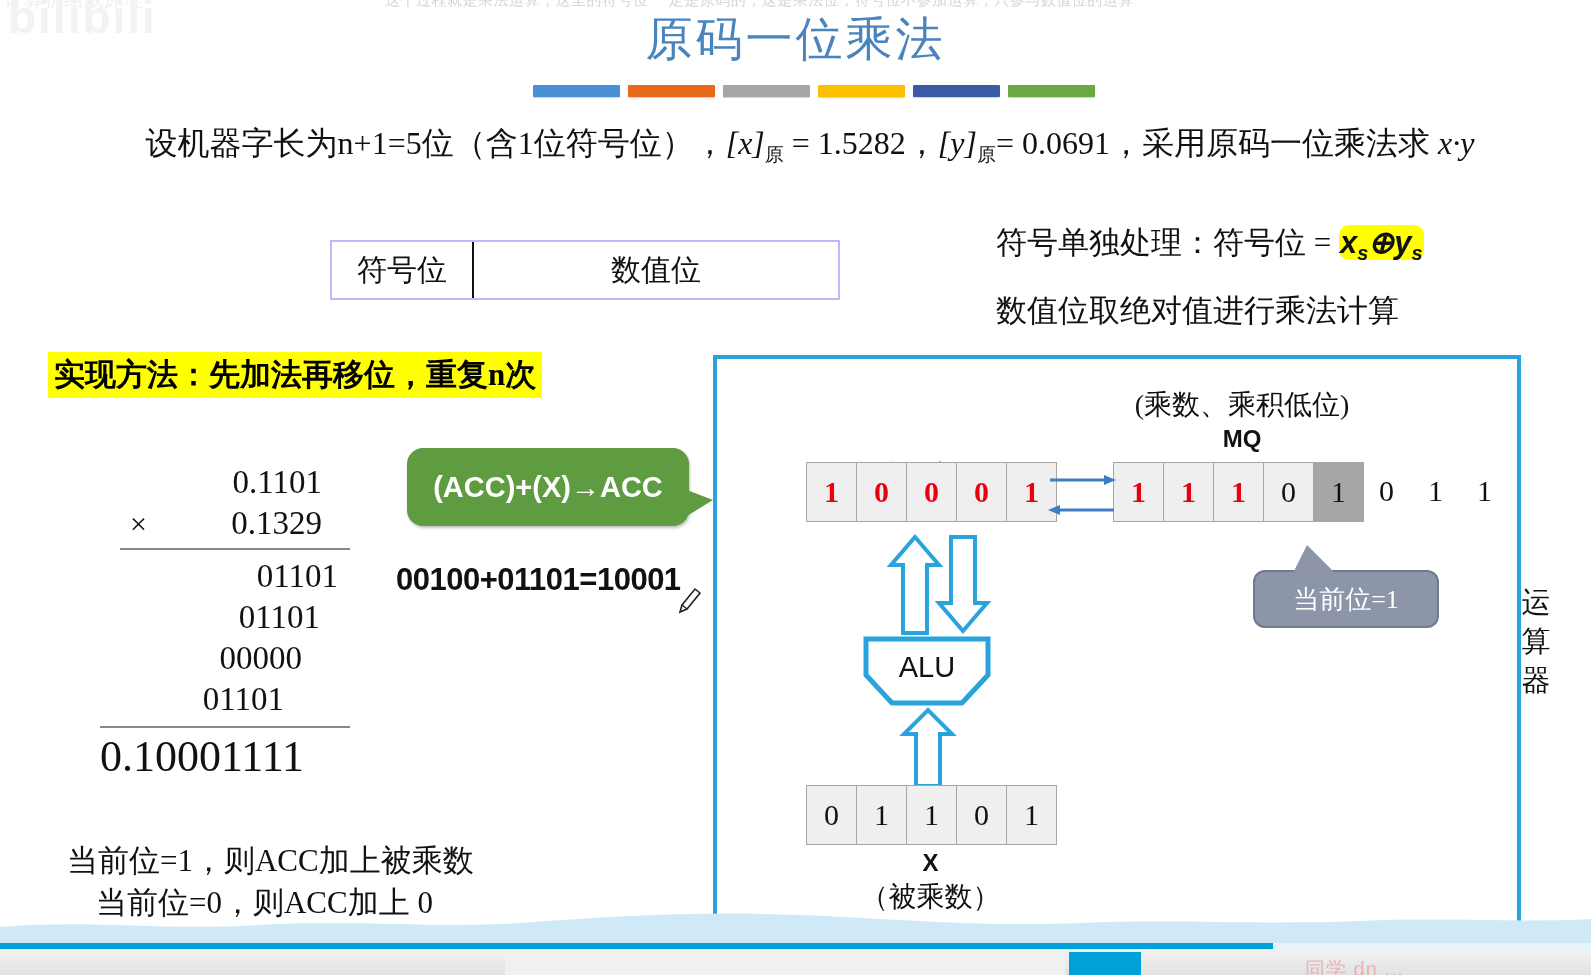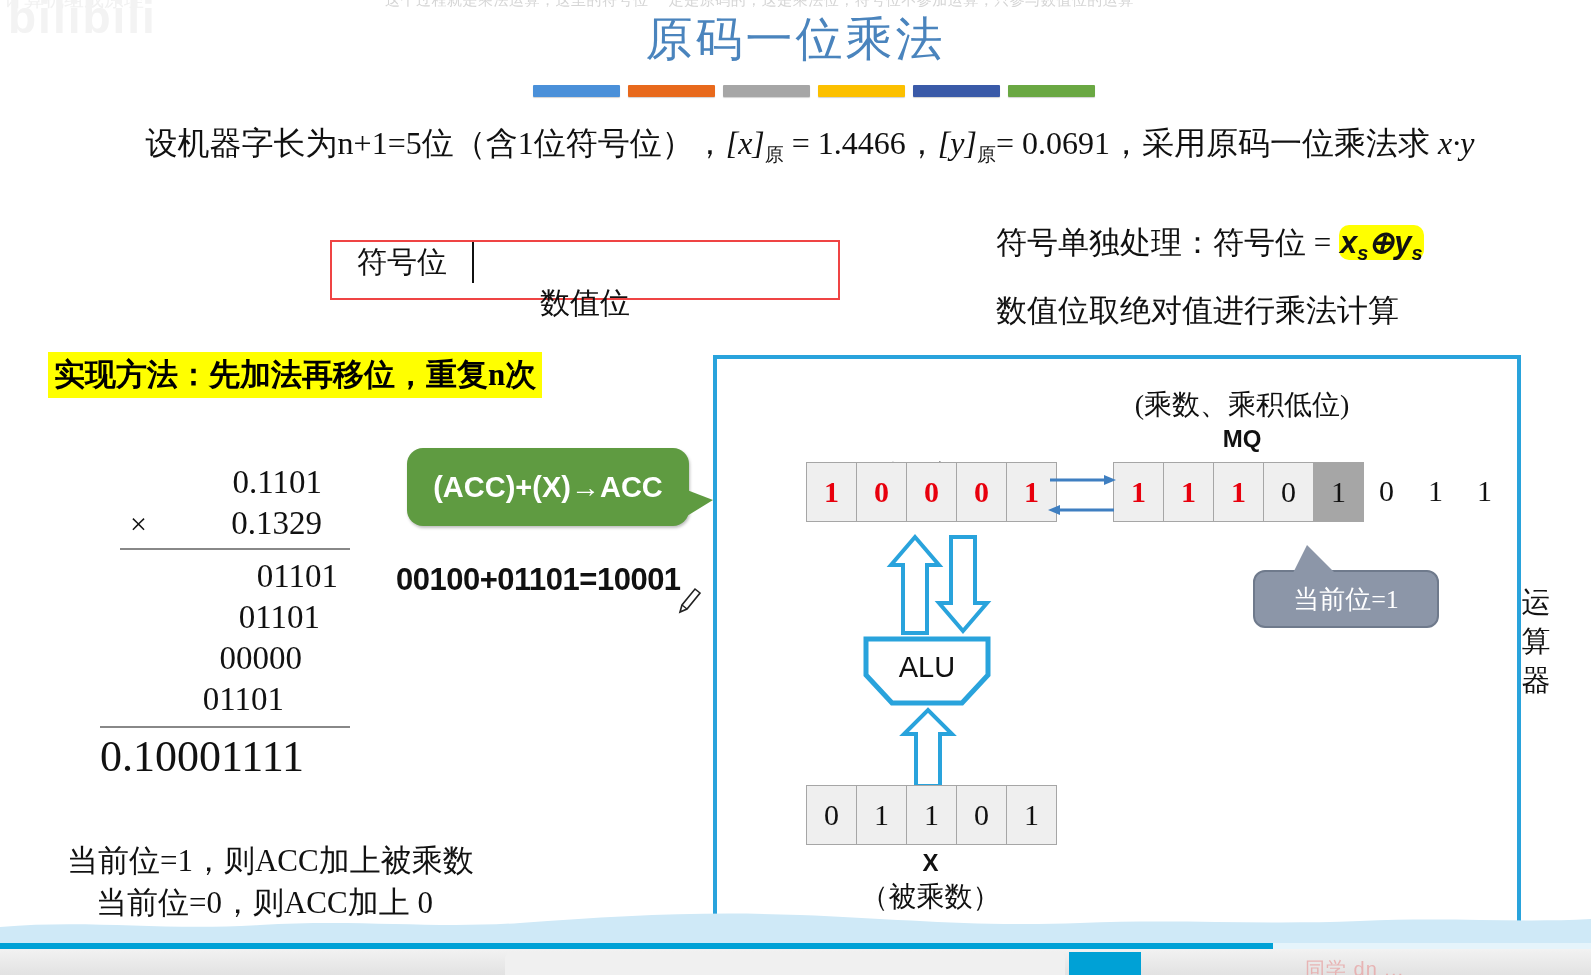--- a/index.html
+++ b/index.html
@@ -30,21 +30,21 @@
   .bars i{flex:1;height:12px;border-radius:1px;display:block;box-shadow:0 1px 1px rgba(0,0,0,.18);}
 
   
   .stmt{position:absolute;left:60px;top:122px;width:1500px;text-align:center;
     font-size:32px;color:#111;font-family:"Liberation Serif","DejaVu Serif",serif;white-space:nowrap;}
   .stmt .it{font-style:italic;}
   .sub{font-size:19px;vertical-align:sub;}
 
   
   .sgtable{position:absolute;left:330px;top:240px;width:506px;height:56px;
-    border:2px solid #ef4444;display:flex;background:#fff;flex-direction:column;}
+    border:2px solid #c4b5fd;display:flex;background:#fff;}
   .sgtable div{display:flex;align-items:center;justify-content:center;
     font-size:30px;font-family:"Liberation Serif","DejaVu Serif",serif;color:#111;}
   .sgcell1{width:140px;border-right:2px solid #111;}
   .sgcell2{flex:1;}
 
   
   .note1{position:absolute;left:996px;top:222px;font-size:31px;color:#111;
     font-family:"Liberation Serif","DejaVu Serif",serif;white-space:nowrap;}
   .hl-yellow{background:#ffff00;font-weight:bold;font-style:italic;
     font-family:"Liberation Sans",sans-serif;padding:0 1px;border-radius:10px;}
@@ -148,21 +148,21 @@
   <div class="bars">
     <i style="background: rgb(74, 144, 217);"></i>
     <i style="background: rgb(232, 105, 28);"></i>
     <i style="background: rgb(166, 166, 166);"></i>
     <i style="background: rgb(252, 192, 0);"></i>
     <i style="background: rgb(58, 90, 168);"></i>
     <i style="background: rgb(106, 168, 67);"></i>
   </div>
 
   <div class="stmt">
-    <span>设机器字长为n+1=5位（含1位符号位），</span><span class="it">[x]</span><span class="sub">原</span><span> = 1.4466，</span><span class="it">[y]</span><span class="sub">原</span><span>= 0.0691，</span><span>采用原码一位乘法求 </span><span class="it">x·y</span>
+    <span>设机器字长为n+1=5位（含1位符号位），</span><span class="it">[x]</span><span class="sub">原</span><span> = 1.5282，</span><span class="it">[y]</span><span class="sub">原</span><span>= 0.0691，</span><span>采用原码一位乘法求 </span><span class="it">x·y</span>
   </div>
 
   <div class="sgtable">
     <div class="sgcell1">符号位</div>
     <div class="sgcell2">数值位</div>
   </div>
 
   <div class="note1">
     <span>符号单独处理：符号位 = </span><span class="hl-yellow"><i style="font-style:italic">x</i><span style="font-size:20px;vertical-align:sub">s</span>⊕<i style="font-style:italic">y</i><span style="font-size:20px;vertical-align:sub">s</span></span>
   </div>

